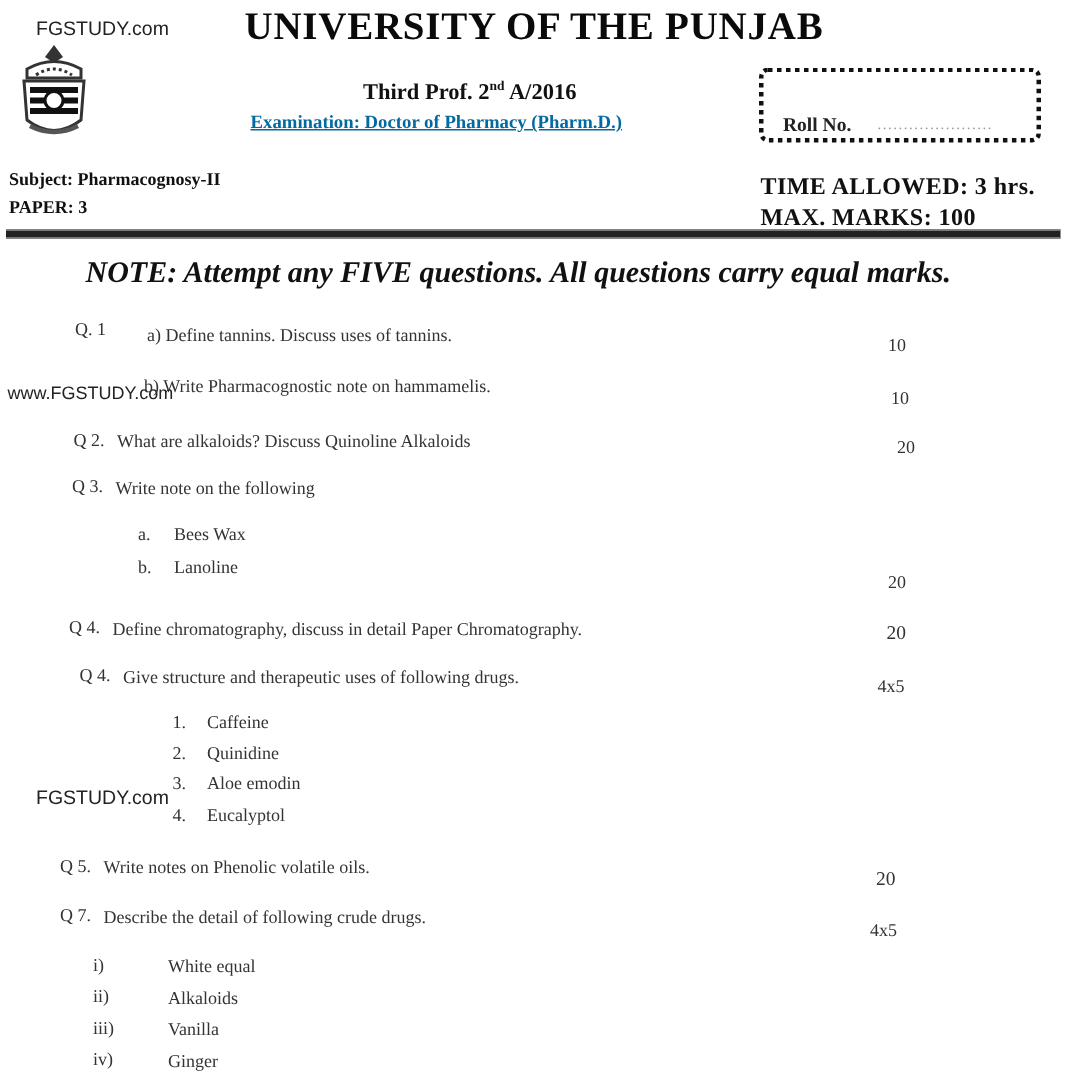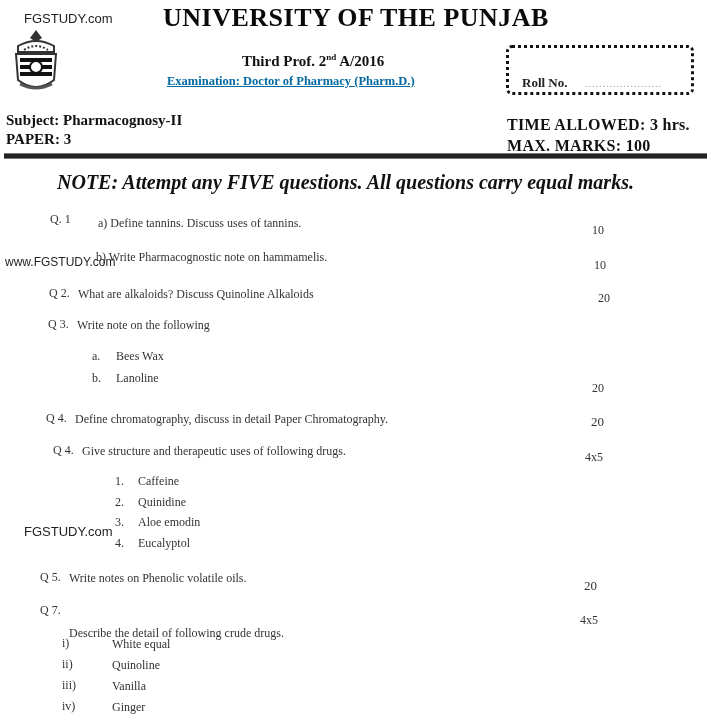--- a/index.html
+++ b/index.html
@@ -12,21 +12,21 @@
     .title { font-weight: bold; font-size: 26px; letter-spacing: 0.5px; color: #0a0a0a; }
     .sub { font-weight: bold; font-size: 15px; color: #111; }
     .sub sup { font-size: 9px; }
     .exam { font-weight: bold; font-size: 12.5px; text-decoration: underline; color: #0369a1; }
     .rollbox {
       border: 3px dotted #111; border-radius: 6px;
       width: 182px; height: 44px;
     }
     .roll-label { font-weight: bold; font-size: 13px; color: #222; }
     .roll-dots { color: #999; font-size: 10px; letter-spacing: 1px; }
-    .meta-l { font-weight: bold; font-size: 15px; }
+    .meta-l { font-weight: bold; font-size: 12px; }
     .meta-r { font-weight: bold; font-size: 16px; letter-spacing: 0.3px; }
     .rule { height: 4px; background: #222; border-top: 1px solid #777; border-bottom: 1px solid #777; }
     .note { font-weight: bold; font-style: italic; font-size: 20px; color: #111; }
     .q { font-size: 12px; color: #333; }
     .mk { font-size: 12px; color: #333; }
     .li { font-size: 12px; color: #333; }
     .logo svg { display: block; }
   </style>
 </head>
 <body>
@@ -105,23 +105,23 @@
 <div class="abs li" style="left:115px; top:536px;">4.</div>
 <div class="abs li" style="left:138px; top:536px;">Eucalyptol</div>
 
 <div class="abs wm" style="left:24px; top:524px;">FGSTUDY.com</div>
 
 <div class="abs q" style="left:40px; top:570px;">Q 5.</div>
 <div class="abs q" style="left:69px; top:571px;">Write notes on Phenolic volatile oils.</div>
 <div class="abs mk" style="left:584px; top:578px; font-size:13px;">20</div>
 
 <div class="abs q" style="left:40px; top:603px;">Q 7.</div>
-<div class="abs q" style="left:69px; top:626px;">Describe the detail of following crude drugs.</div>
+<div class="abs q" style="left:69px; top:604px;">Describe the detail of following crude drugs.</div>
 <div class="abs mk" style="left:580px; top:613px;">4x5</div>
 
 <div class="abs li" style="left:62px; top:636px;">i)</div>
 <div class="abs li" style="left:112px; top:637px;">White equal</div>
 <div class="abs li" style="left:62px; top:657px;">ii)</div>
-<div class="abs li" style="left:112px; top:658px;">Quinoline</div>
+<div class="abs li" style="left:112px; top:658px;">Alkaloids</div>
 <div class="abs li" style="left:62px; top:678px;">iii)</div>
 <div class="abs li" style="left:112px; top:679px;">Vanilla</div>
 <div class="abs li" style="left:62px; top:699px;">iv)</div>
 <div class="abs li" style="left:112px; top:700px;">Ginger</div>
 
 </body></html>

